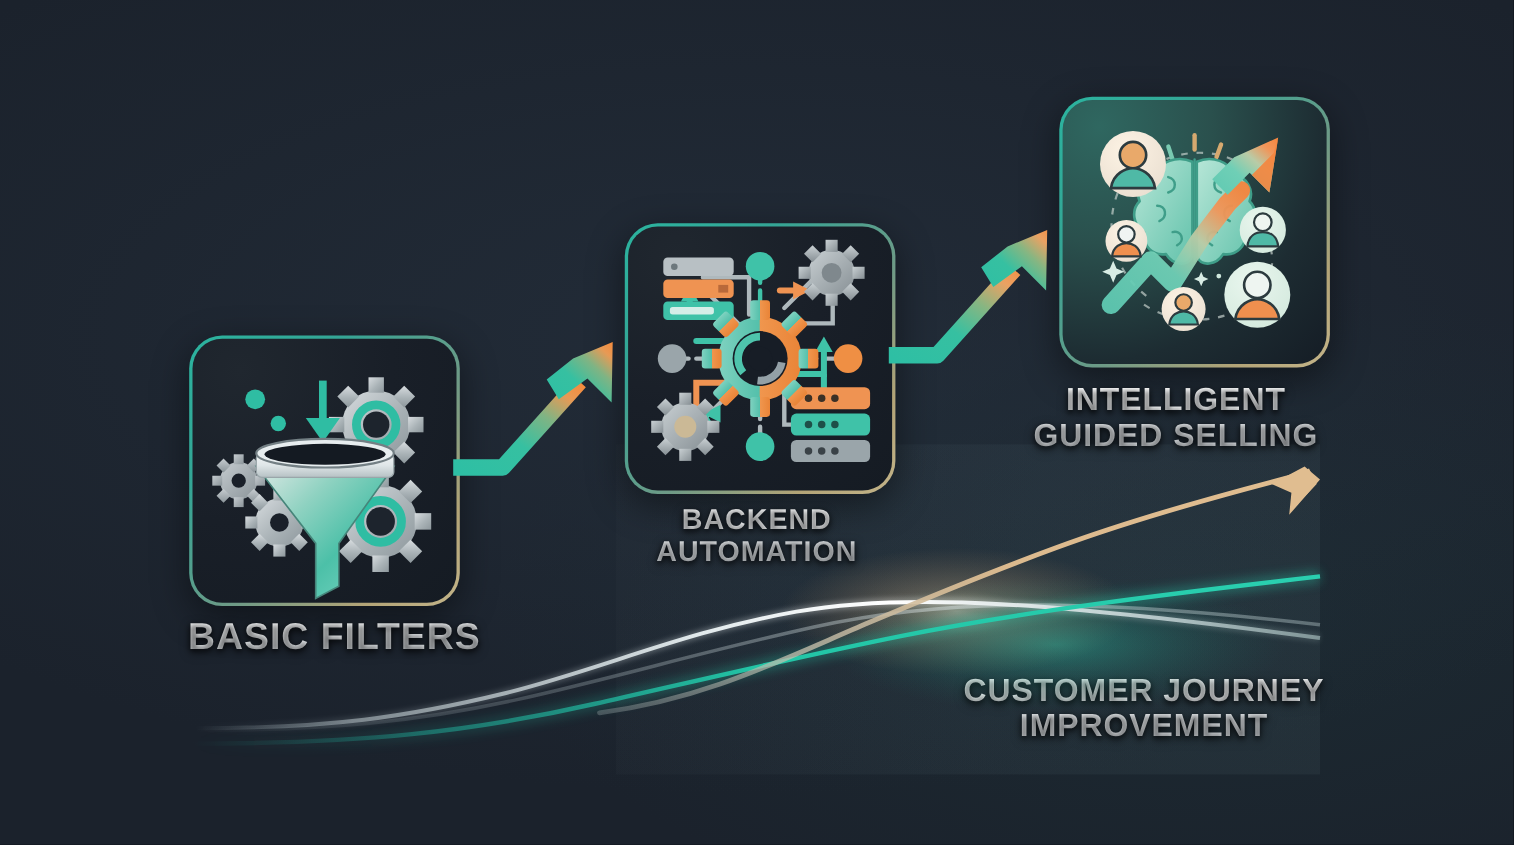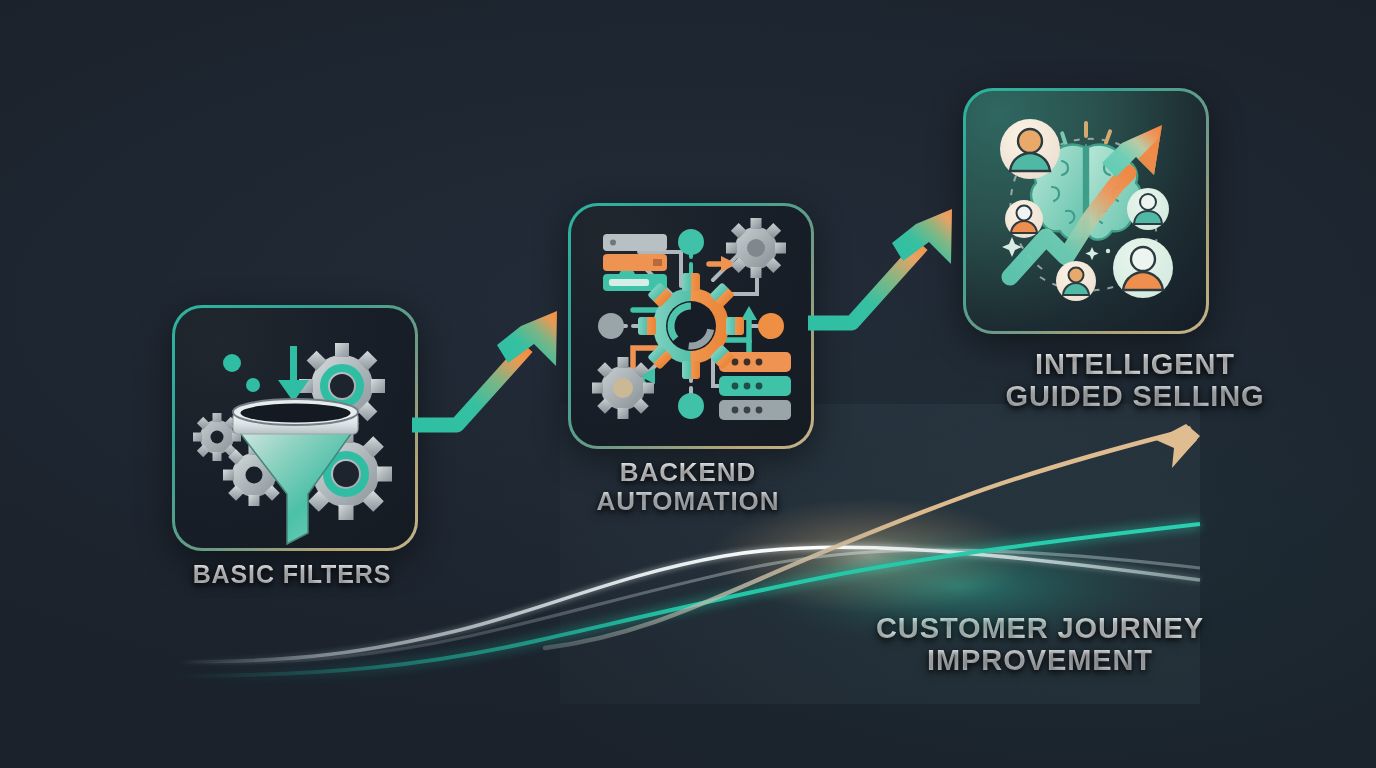--- a/index.html
+++ b/index.html
@@ -69,23 +69,23 @@
     filter: drop-shadow(0 2px 4px rgba(0,0,0,0.6));
     white-space: pre-line;
     pointer-events: none;
   }
 
   
   #card-filters   { left:172px;  top:305px; width:240px; height:240px; }
   #card-backend   { left:568px;  top:203px; width:240px; height:240px; }
   #card-selling   { left:963px;  top:88px;  width:240px; height:240px; }
 
-  #label-filters  { left:132px;  top:560px; width:320px; font-size:25px; }
+  #label-filters  { left:144px;  top:560px; width:320px; font-size:34px; }
   #label-backend  { left:528px;  top:458px; width:320px; font-size:26px; }
-  #label-selling  { left:975px;  top:348px; width:320px; font-size:29px; }
+  #label-selling  { left:909px;  top:348px; width:320px; font-size:29px; }
 
   
   #label-journey {
     position:absolute; left:860px; top:612px; width:360px;
     font-size: 29px; text-align: center;
   }
 
   svg.layer { position:absolute; left:0; top:0; width:1376px; height:768px; pointer-events:none; }
   svg.arrows { z-index: 3; }
   svg.curves { z-index: 1; }

